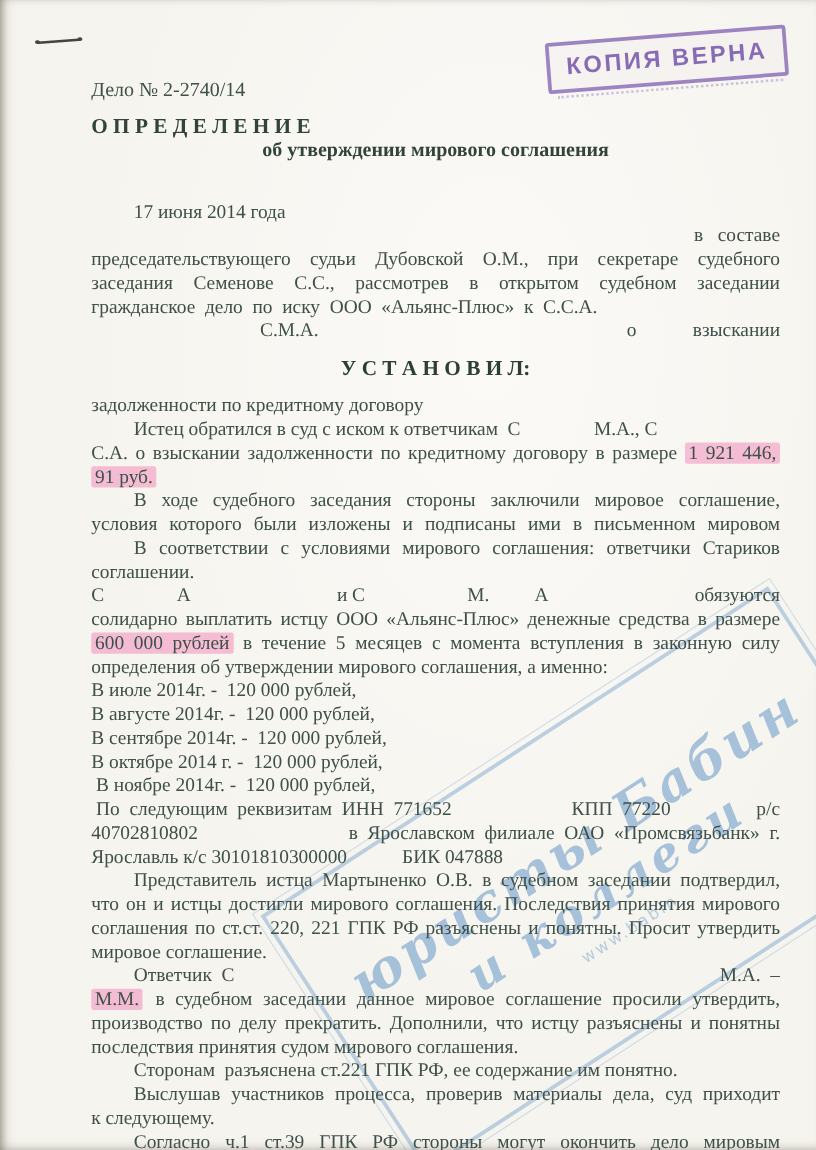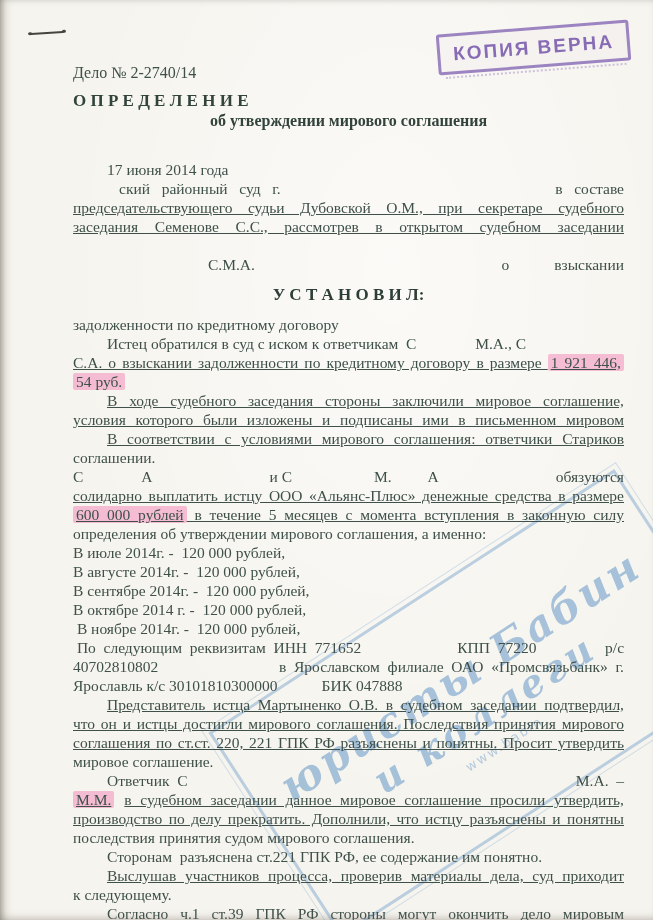--- a/index.html
+++ b/index.html
@@ -54,21 +54,21 @@
     letter-spacing:2px; margin-top:6px; color:rgba(112,158,202,0.48); }
 
   .content { position:absolute; left:73px; top:64px; width:551px; z-index:2; }
   .case-number { font-size:16px; }
   .doc-title { text-align:left; font-weight:bold; font-size:17px; margin-top:9px; color:#32433b; }
   .doc-subtitle { text-align:center; font-weight:bold; font-size:16px; margin-top:1px; color:#32433b; }
   .body-lines { margin-top:30px; }
 
   .line { font-size:15.5px; line-height:19px; min-height:19px; }
   .line.l { white-space:pre-wrap; }
-  .line.j { text-align:justify; text-align-last:justify;text-decoration:underline; }
+  .line.j { text-align:justify; text-align-last:justify; }
   .line.c { text-align:center; }
   .line.f { display:flex; }
   .line.f span { white-space:pre; }
   .line.ind { text-indent:34px; }
   .line.head { font-weight:bold; font-size:17px; color:#2d3e37; margin:11px 0 11px; }
   .sp { display:inline-block; }
   .g { flex-grow:1; }
   .hl { background:var(--hl, rgba(242,120,175,0.45)); padding:0 3px; border-radius:2px; }
 </style>
 </head>
@@ -89,48 +89,48 @@
   </div>
 
   <div class="content">
     <div class="case-number">Дело № 2-2740/14</div>
     <div class="doc-title">О П Р Е Д Е Л Е Н И Е</div>
     <div class="doc-subtitle">об утверждении мирового соглашения</div>
     <div class="body-lines">
         <div class="line l ind"><span>17 июня 2014 года</span></div>
         <div class="line f">
           <span class="sp" style="width: 46px;"></span>
-          <span>ский   районный   суд   г.</span>
           <span class="g" style="flex-grow: 1;"></span>
           <span>в   составе</span>
         </div>
         <div class="line j"><span>председательствующего судьи Дубовской О.М., при секретаре судебного</span></div>
         <div class="line j"><span>заседания Семенове С.С., рассмотрев в открытом судебном заседании</span></div>
         <div class="line f">
+          <span>гражданское  дело  по  иску  ООО  «Альянс-Плюс»  к  С.С.А.</span>
           <span class="g" style="flex-grow: 1;"></span>
         </div>
         <div class="line f">
           <span class="sp" style="width: 135px;"></span>
           <span>С.М.А.</span>
           <span class="g" style="flex-grow: 1;"></span>
           <span>о</span>
           <span class="sp" style="width: 45px;"></span>
           <span>взыскании</span>
         </div>
         <div class="line c head"><span>У С Т А Н О В И Л:</span></div>
         <div class="line l"><span>задолженности по кредитному договору</span></div>
         <div class="line f">
           <span class="sp" style="width: 34px;"></span>
           <span>Истец обратился в суд с иском к ответчикам  С</span>
           <span class="g" style="flex-grow: 1;"></span>
           <span>М.А., С</span>
           <span class="sp" style="width: 98px;"></span>
         </div>
         <div class="line j"><span>С.А. о взыскании задолженности по кредитному договору в размере </span><span class="hl">1 921 446,</span></div>
-        <div class="line l"><span class="hl">54 руб.</span></div>
+        <div class="line l"><span class="hl">91 руб.</span></div>
         <div class="line j ind"><span>В ходе судебного заседания стороны заключили мировое соглашение,</span></div>
         <div class="line j"><span>условия которого были изложены и подписаны ими в письменном мировом</span></div>
         <div class="line j ind"><span>В соответствии с условиями мирового соглашения: ответчики Стариков</span></div>
         <div class="line l"><span>соглашении.</span></div>
         <div class="line f">
           <span>С</span>
           <span class="sp" style="width: 58px;"></span>
           <span>А</span>
           <span class="g" style="flex-grow: 2;"></span>
           <span>и С</span>

